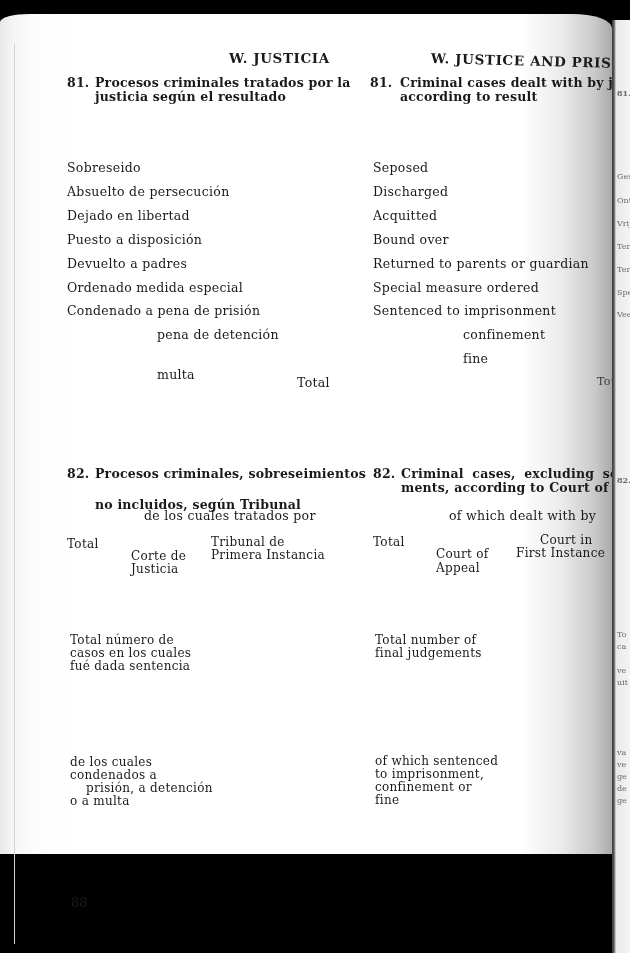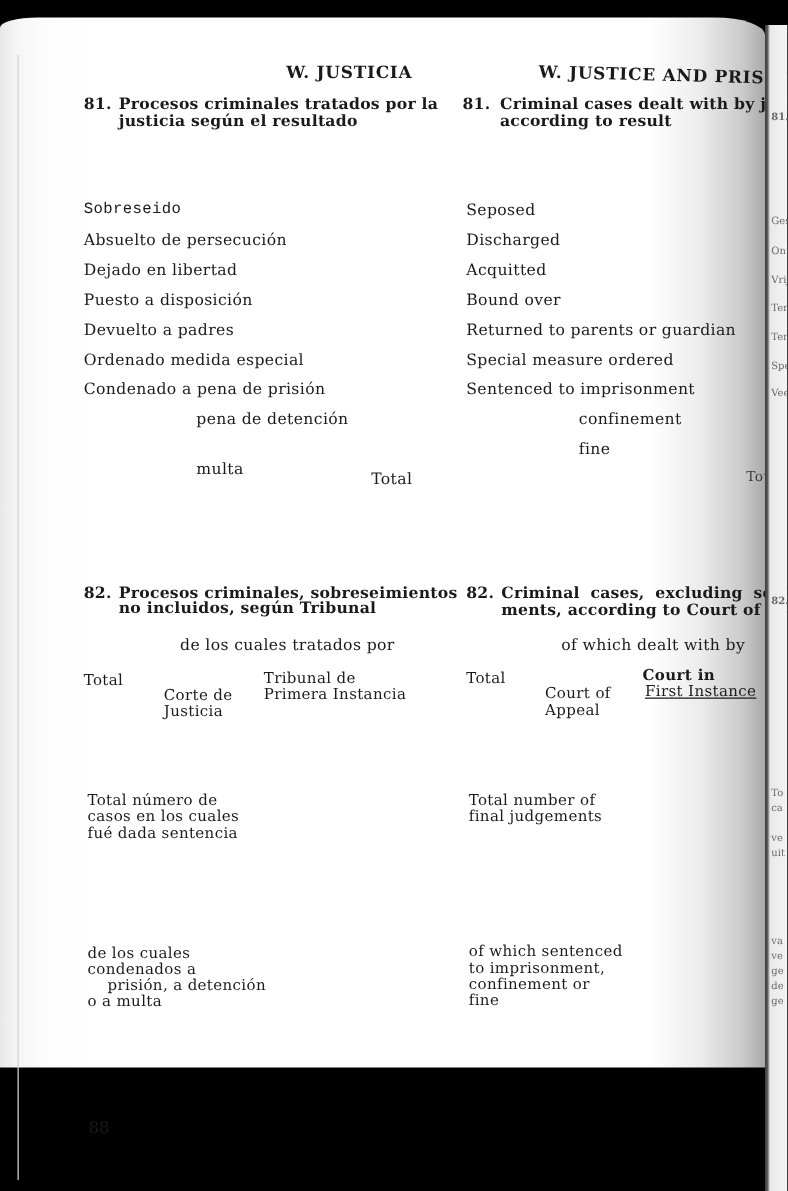--- a/index.html
+++ b/index.html
@@ -49,21 +49,21 @@
     <div class="abs title" style="left:95px; top:76px;">justicia según el resultado</div>
   </div>
 
   <div>
     <div class="abs title" style="left:370px; top:62px;">81.</div>
     <div class="abs title" style="left:400px; top:62px;">Criminal cases dealt with by justice</div>
     <div class="abs title" style="left:400px; top:76px;">according to result</div>
   </div>
 
   <div>
-    <div class="abs row" style="left:67px; top:146px;font-family:Liberation Mono, monospace;">Sobreseido</div>
+    <div class="abs row" style="left:67px; top:146px;">Sobreseido</div>
     <div class="abs row" style="left:67px; top:170px;">Absuelto de persecución</div>
     <div class="abs row" style="left:67px; top:194px;">Dejado en libertad</div>
     <div class="abs row" style="left:67px; top:218px;">Puesto a disposición</div>
     <div class="abs row" style="left:67px; top:242px;">Devuelto a padres</div>
     <div class="abs row" style="left:67px; top:266px;">Ordenado medida especial</div>
     <div class="abs row" style="left:67px; top:289px;">Condenado a pena de prisión</div>
     <div class="abs row" style="left:157px; top:313px;">pena de detención</div>
     <div class="abs row" style="left:157px; top:353px;">multa</div>
     <div class="abs row" style="left:297px; top:361px;">Total</div>
   </div>
@@ -77,21 +77,21 @@
     <div class="abs row" style="left:373px; top:266px;">Special measure ordered</div>
     <div class="abs row" style="left:373px; top:289px;">Sentenced to imprisonment</div>
     <div class="abs row" style="left:463px; top:313px;">confinement</div>
     <div class="abs row" style="left:463px; top:337px;">fine</div>
     <div class="abs row fade" style="left:597px; top:361px; font-size:11px;">Total</div>
   </div>
 
   <div>
     <div class="abs title" style="left:67px; top:453px;">82.</div>
     <div class="abs title" style="left:95px; top:453px;">Procesos criminales, sobreseimientos</div>
-    <div class="abs title" style="left:95px; top:465px;text-align:right;">no incluidos, según Tribunal</div>
+    <div class="abs title" style="left:95px; top:484px;text-align:right;">no incluidos, según Tribunal</div>
   </div>
 
   <div>
     <div class="abs title" style="left:373px; top:453px;">82.</div>
     <div class="abs title" style="left:401px; top:453px; word-spacing:4px;">Criminal cases,  excluding  sepose-</div>
     <div class="abs title" style="left:401px; top:467px;">ments, according to Court of Justice</div>
   </div>
 
   <div>
     <div class="abs row" style="left:144px; top:494px;">de los cuales tratados por</div>
@@ -100,22 +100,22 @@
     <div class="abs small" style="left:131px; top:549px;">Justicia</div>
     <div class="abs small" style="left:211px; top:522px;">Tribunal de</div>
     <div class="abs small" style="left:211px; top:535px;">Primera Instancia</div>
   </div>
 
   <div>
     <div class="abs row" style="left:449px; top:494px;">of which dealt with by</div>
     <div class="abs small" style="left:373px; top:522px;">Total</div>
     <div class="abs small" style="left:436px; top:534px;">Court of</div>
     <div class="abs small" style="left:436px; top:548px;">Appeal</div>
-    <div class="abs small" style="left:514px; top:520px;font-weight:bold;">Court in</div>
-    <div class="abs small" style="left:516px; top:533px;text-decoration:underline;">First Instance</div>
+    <div class="abs small" style="left:540px; top:520px;">Court in</div>
+    <div class="abs small" style="left:516px; top:533px;">First Instance</div>
   </div>
 
   <div>
     <div class="abs small" style="left:70px; top:620px;">Total número de</div>
     <div class="abs small" style="left:70px; top:633px;">casos en los cuales</div>
     <div class="abs small" style="left:70px; top:646px;">fué dada sentencia</div>
     <div class="abs small" style="left:70px; top:742px;">de los cuales</div>
     <div class="abs small" style="left:70px; top:755px;">condenados a</div>
     <div class="abs small" style="left:74px; top:768px;margin-left:12px;">prisión, a detención</div>
     <div class="abs small" style="left:70px; top:781px;">o a multa</div>

